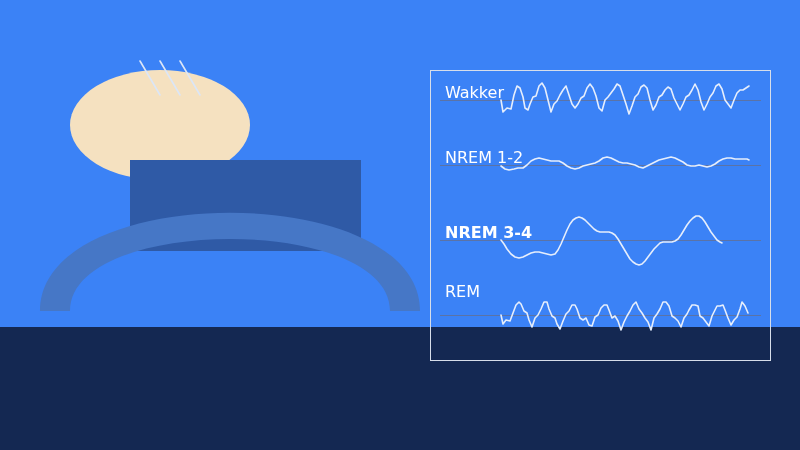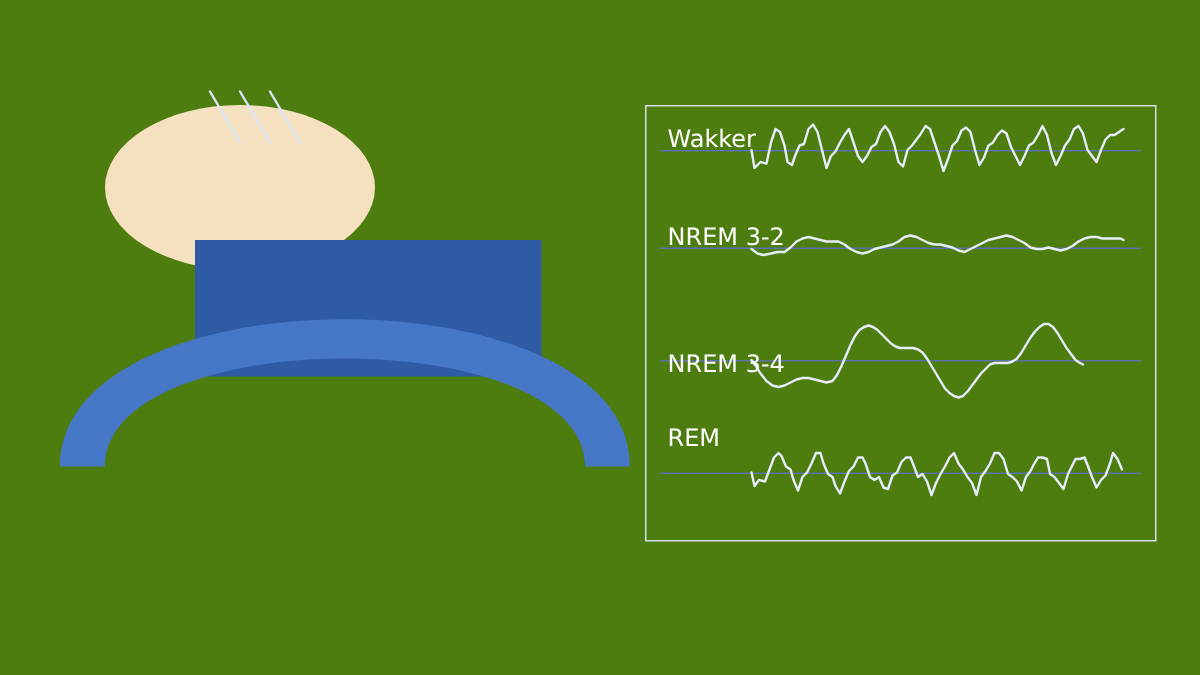--- a/index.html
+++ b/index.html
@@ -6,22 +6,22 @@
       margin: 0;
       padding: 0;
       width: 800px;
       height: 450px;
       overflow: hidden;
       background: #142852;
     }
     .canvas {
       position: relative;
       width: 800px;
-      height: 450px;
-      background: #4d7c0f;
+      height: 327px;
+      background: #3b82f6;
     }
     svg.scene {
       position: absolute;
       left: 0;
       top: 0;
       width: 800px;
       height: 450px;
     }
     .label {
       position: absolute;
@@ -68,17 +68,17 @@
         <polyline points="501,166 505,169 509,170 514,169 518,168 523,168 527,165 531,161 535,159 539,158 543,159 547,160 551,161 555,161 559,161 563,163 567,166 571,168 575,169 579,168 583,166 587,165 591,164 595,163 599,161 603,158 607,157 611,158 615,160 619,162 623,163 627,163 631,164 635,165 639,167 643,168 647,166 651,164 655,162 659,160 663,159 667,158 671,157 675,158 679,160 683,162 687,165 691,166 695,166 699,165 703,166 707,167 711,166 715,164 719,161 723,159 727,158 731,158 735,159 739,159 743,159 747,159 749,160"></polyline>
 
         <polyline points="501,240 504,244 507,249 511,254 515,257 519,258 523,257 527,255 531,253 535,252 539,252 543,253 547,254 551,255 555,254 558,250 561,244 564,237 567,230 570,224 573,220 576,218 579,217 582,218 585,220 588,223 591,226 594,229 597,231 600,232 603,232 606,232 609,232 612,233 615,235 618,239 621,244 624,249 627,254 630,259 633,262 636,264 639,265 642,264 645,261 648,257 651,253 654,249 657,246 660,243 663,242 666,242 669,242 672,242 675,241 678,239 681,235 684,230 687,225 690,221 693,218 696,216 699,216 702,218 705,222 708,227 711,232 714,236 717,240 720,242 722,243"></polyline>
 
         <polyline points="501,315 503,324 506,320 510,321 513,313 516,305 519,302 521,304 524,311 527,313 529,320 532,327 535,318 538,315 541,309 544,302 547,302 549,309 552,316 555,318 557,324 560,329 563,321 566,314 569,311 572,305 575,305 577,309 580,318 583,320 586,318 589,325 592,326 595,317 598,315 601,308 604,305 607,305 609,310 612,318 615,316 618,321 621,330 624,322 627,316 630,311 633,305 636,302 639,309 642,313 645,318 648,322 651,330 654,318 657,314 660,309 663,302 666,302 669,306 672,316 675,318 678,321 681,327 684,318 687,314 689,310 692,305 695,305 698,306 700,316 703,318 706,322 709,326 712,316 715,310 717,306 720,306 723,305 725,310 728,318 731,325 734,320 737,317 740,309 742,302 745,306 748,313"></polyline>
       </g>
     </g>
   </svg>
 
   <div class="label" style="top: 85px;">Wakker</div>
-  <div class="label" style="top: 150px;">NREM 3-2</div>
-  <div class="label" style="top: 235px;">NREM 3-4</div>
+  <div class="label" style="top: 150px;">NREM 1-2</div>
+  <div class="label" style="top: 225px; font-weight: bold;">NREM 3-4</div>
   <div class="label" style="top: 284px;">REM</div>
 
 </div>
 
 </body></html>

